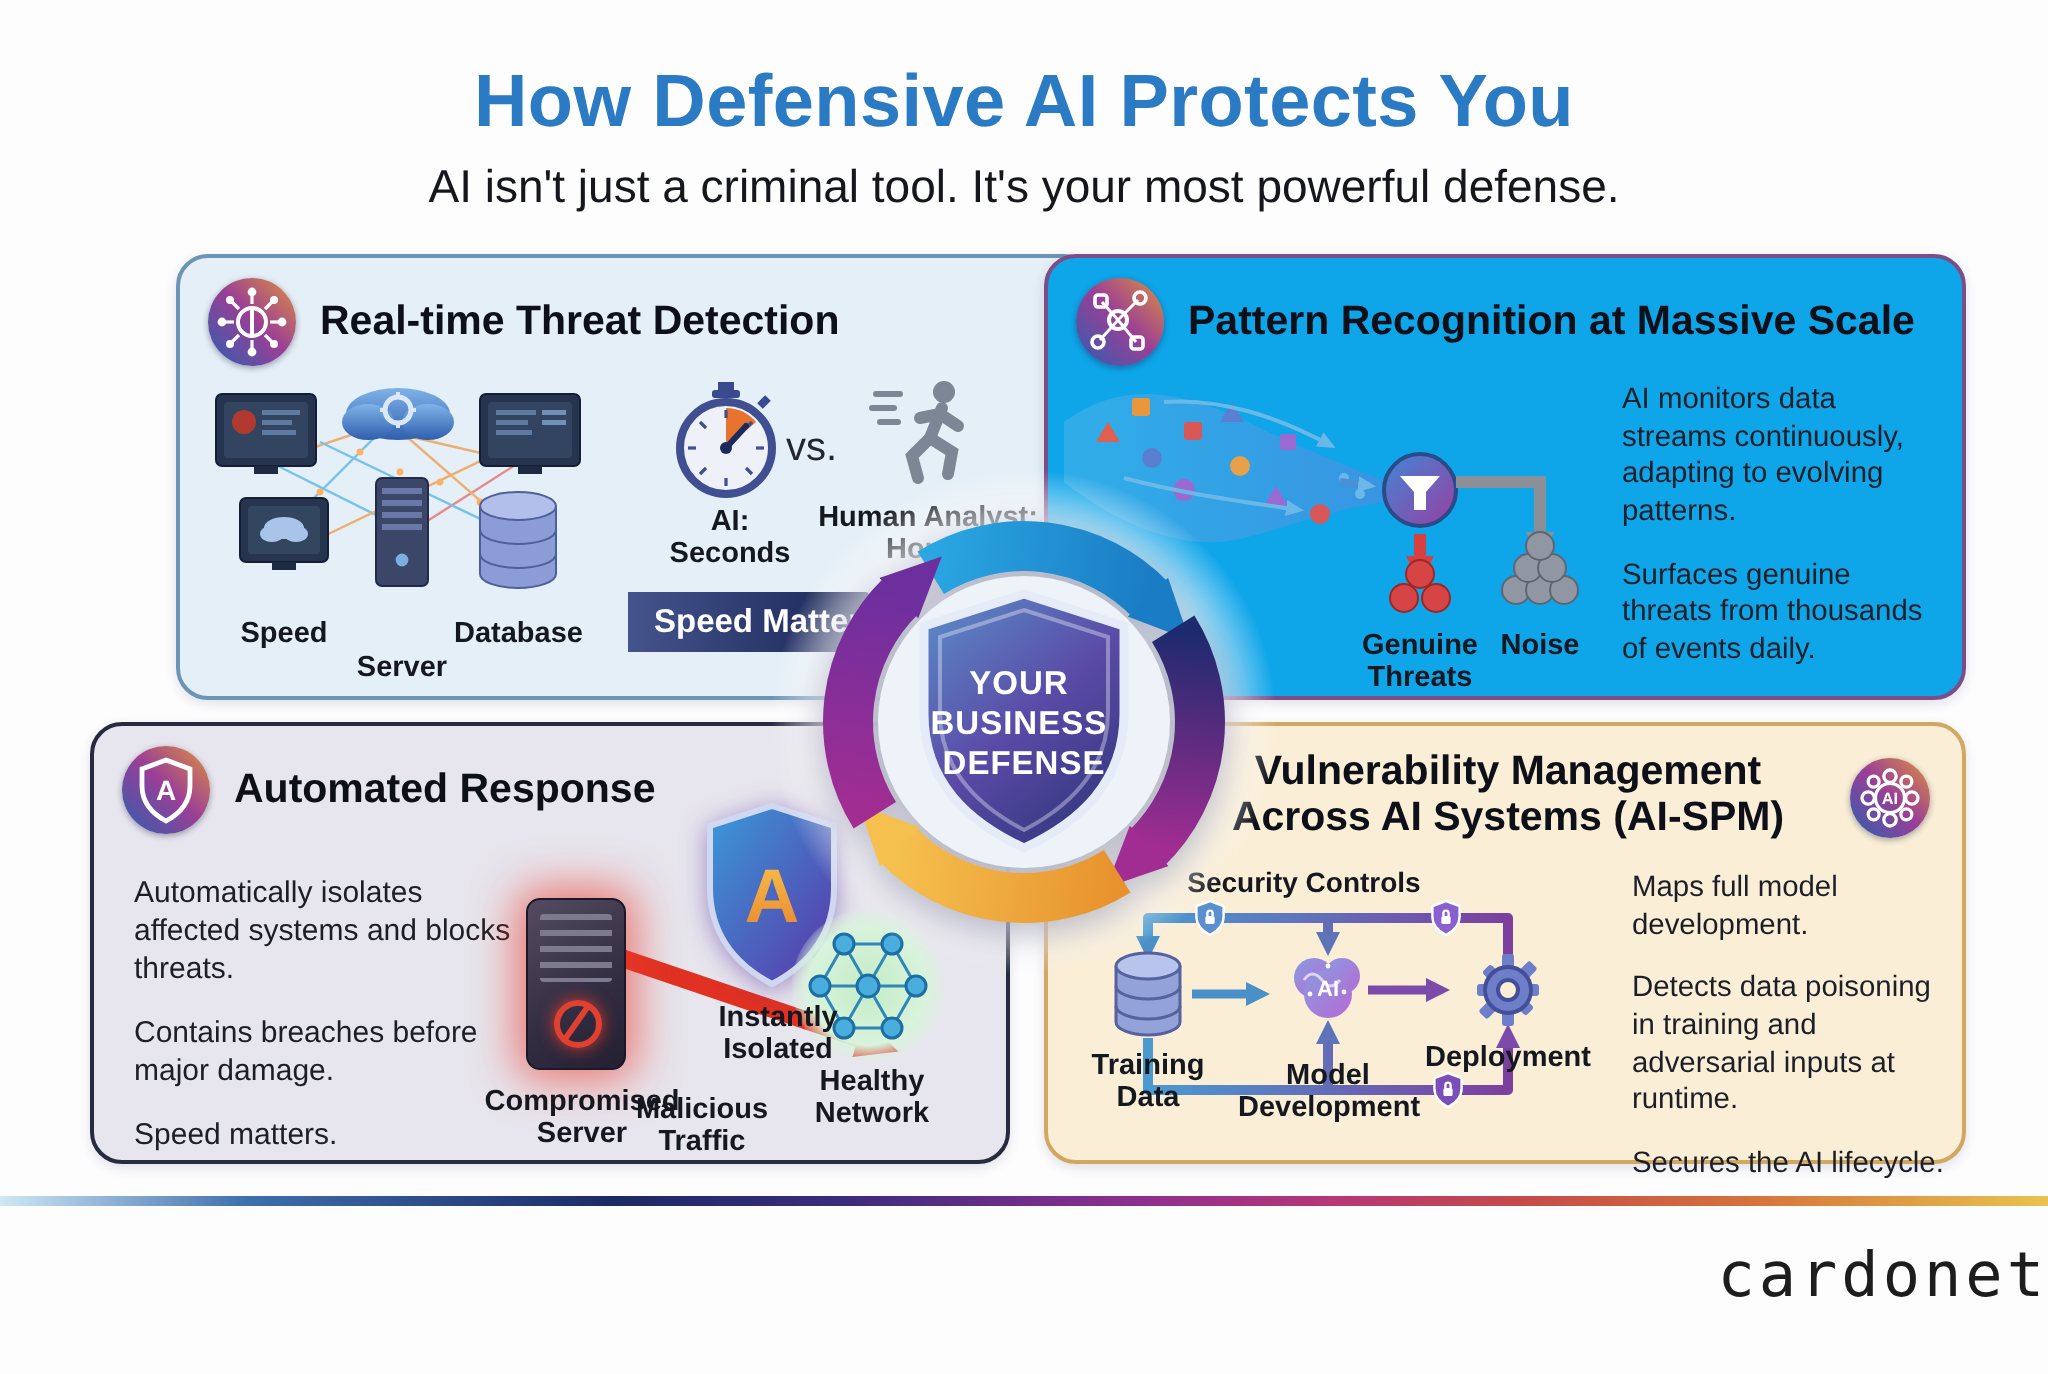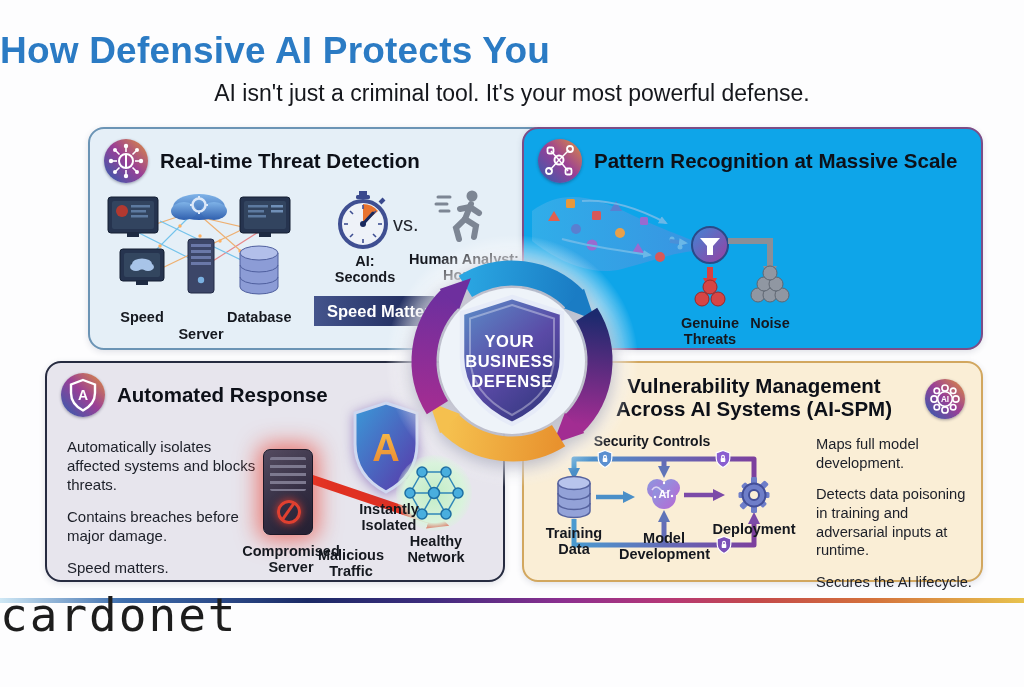--- a/index.html
+++ b/index.html
@@ -1,18 +1,18 @@
 <!DOCTYPE html>
 <html><head>
 <meta charset="utf-8">
 <style>
   html,body{margin:0;padding:0;background:#ffffff;}
   .canvas{position:relative;width:1024px;height:687px;background:#fdfdfe;overflow:hidden;
           font-family:"Liberation Sans",sans-serif;color:#14171f;}
-  .title{position:absolute;left:0;top:30px;width:100%;
+  .title{position:absolute;left:0;top:30px;width:100%;text-align:center;
          font-size:37px;font-weight:700;color:#2b7bc4;letter-spacing:.2px;}
   .subtitle{position:absolute;left:0;top:80px;width:100%;text-align:center;
          font-size:23px;font-weight:400;color:#15171c;}
   .panel{position:absolute;border-radius:16px;box-shadow:0 2px 6px rgba(50,60,90,.14);}
   .panel.tl{left:45px;top:127px;width:456px;height:219px;background:#e5eff7;border:2px solid #6b94b5;margin-left:43px;}
   .panel.tr{left:522px;top:127px;width:457px;height:219px;background:#0ea5e9;border:2px solid #7c4d87;}
   .panel.bl{left:45px;top:361px;width:456px;height:217px;background:#e7e5ed;border:2px solid #262b40;}
   .panel.br{left:522px;top:361px;width:457px;height:217px;background:#faeed6;border:2px solid #d2a75f;}
   .phead{position:absolute;left:14px;top:10px;display:flex;align-items:center;gap:12px;}
   .ptitle{font-size:20.5px;font-weight:700;color:#0d1018;line-height:1.1;margin:0;}
@@ -39,22 +39,22 @@
   .server-emblem::after{content:"";position:absolute;left:7px;top:-2px;width:3px;height:20px;
       background:#e04030;transform:rotate(35deg);}
   .net-circle{position:absolute;left:349px;top:92px;width:76px;height:76px;border-radius:50%;
       background:radial-gradient(circle,#c2ecc6 0%,#d9f3dc 55%,rgba(217,243,220,0) 75%);}
   .hub-halo{position:absolute;left:386px;top:235px;width:252px;height:252px;border-radius:50%;
       background:radial-gradient(circle,rgba(255,255,255,.95) 50%,rgba(255,255,255,0) 71%);}
   .hub{position:absolute;left:394px;top:243px;width:236px;height:236px;
       filter:drop-shadow(0 5px 9px rgba(30,35,80,.32));}
   .grad-line{position:absolute;left:0;top:598px;width:1024px;height:5px;
       background:linear-gradient(90deg,#cfe8f5 0%,#3f6fae 12%,#1b2a66 30%,#3e2c7e 42%,#8c2f90 55%,#b53777 65%,#c44a4a 74%,#d4713c 85%,#e8c34e 100%);}
-  .logo{position:absolute;left:0;top:588px;width:100%;text-align:left;
-      font-family:"DejaVu Sans Mono",monospace;font-size:46px;font-weight:500;color:#1d1d1d;letter-spacing:2px;}
+  .logo{position:absolute;left:0;top:620px;width:100%;text-align:right;
+      font-family:"DejaVu Sans Mono",monospace;font-size:31px;font-weight:500;color:#1d1d1d;letter-spacing:2px;}
   svg{display:block;}
   .nowrap{white-space:nowrap;}
 </style>
 </head>
 <body>
 
 <div class="canvas">
 
   <div class="title">How Defensive AI Protects You</div>
   <div class="subtitle">AI isn't just a criminal tool. It's your most powerful defense.</div>
@@ -298,20 +298,24 @@
           <circle cx="250" cy="114" r="7"></circle>
         <circle cx="232" cy="103" r="7"></circle>
           <circle cx="244" cy="103" r="7"></circle>
           <circle cx="238" cy="92" r="7"></circle>
       </g>
     </svg>
 
     <div class="lbl" style="left:146px;top:186px;width:80px">Genuine Threats</div>
     <div class="lbl" style="left:213px;top:186px;width:66px">Noise</div>
 
+    <div class="textcol" style="left:287px;top:62px;width:162px">
+      <p class="para">AI monitors data streams continuously, adapting to evolving patterns.</p>
+      <p class="para">Surfaces genuine threats from thousands of events daily.</p>
+    </div>
   </section>
 
   <section class="panel bl">
     <div class="phead">
       <span class="badge">
         <svg width="44" height="44" viewBox="0 0 44 44">
           <path d="M22,7 L34,11.5 V20 C34,28.5 28.5,34 22,37.5 C15.5,34 10,28.5 10,20 V11.5 Z" fill="none" stroke="#fff" stroke-width="2.4"></path>
           <text x="22" y="27" text-anchor="middle" font-size="14" font-weight="bold" fill="#fff" font-family="Liberation Sans, sans-serif">A</text>
         </svg>
       </span>

